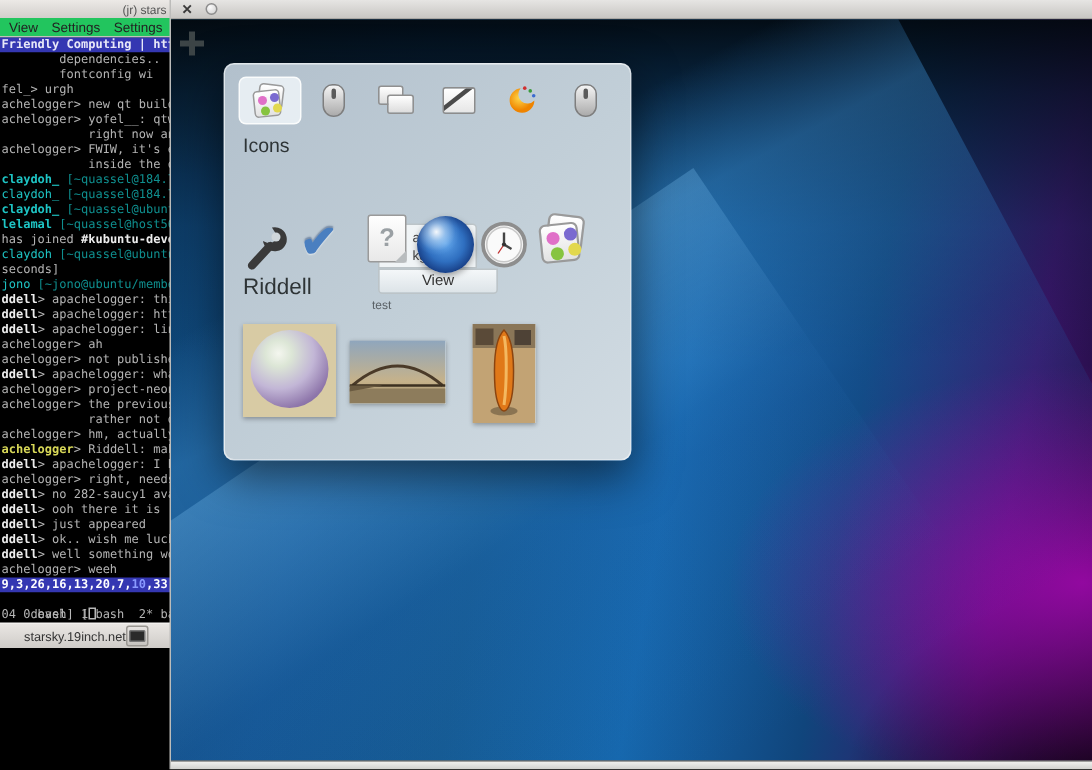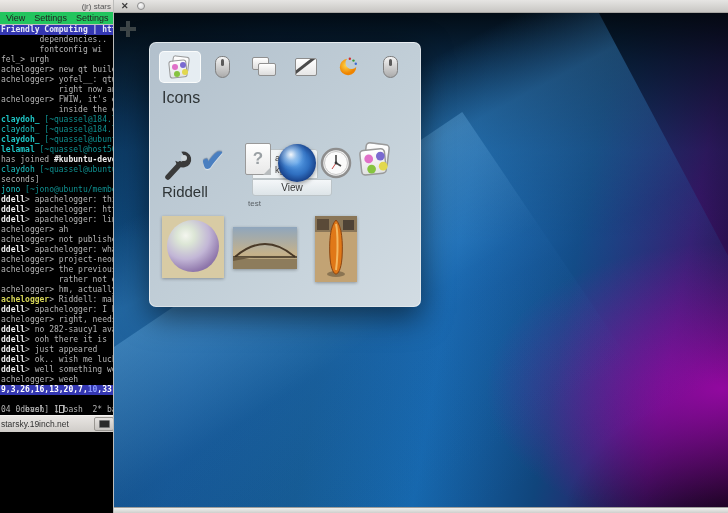--- a/index.html
+++ b/index.html
@@ -23,21 +23,21 @@
   .seg-cyb{color:#1ec4c4;font-weight:bold;}
   .seg-wb{color:#ededed;font-weight:bold;}
   .seg-yb{color:#d8d858;font-weight:bold;}
   .irc-activity{height:10px;background:#3437b2;overflow:hidden;padding-left:1px;}
   .act-w{color:#ffffff;font-weight:bold;margin-top:44px;}
   .act-b{color:#8a9aff;font-weight:bold;}
   .irc-input{height:10px;background:#000;color:#b8b8b8;padding-left:1px;}
   .cursor-block{display:inline-block;width:5px;height:8px;border:1px solid #b8b8b8;vertical-align:-1px;box-sizing:border-box;}
   .screen-status{height:10px;background:#000;color:#b4b4b4;padding-left:1px;}
   .konsole-tabbar{height:17px;background:linear-gradient(#e9e6e3,#cfccc8);border-top:1px solid #f4f2f0;
-       display:flex;align-items:center;font-size:8.5px;color:#333;padding:0 1px;box-sizing:border-box;}
+       display:flex;align-items:center;font-size:8.5px;color:#333;padding:0 16px;box-sizing:border-box;}
   .konsole-tabbar .tab-label{flex:1;}
   .tab-btn{width:18px;height:12px;background:linear-gradient(#e6e3e0,#c6c3bf);border:1px solid #9a9792;
        border-radius:2px;display:flex;align-items:center;justify-content:center;}
   .tab-btn .screen-glyph{width:9px;height:6px;background:#2a2a2a;border:1px solid #777;border-radius:1px;}
 
   
   #plasma-window{position:absolute;left:113px;top:0;width:615px;height:513px;border-left:1px solid #bcbcba;box-sizing:border-box;}
   .titlebar{position:relative;height:13px;background:linear-gradient(#e6e5e3,#c8c6c3);border-bottom:1px solid #a8a6a3;box-sizing:border-box;}
   .titlebar .title{position:absolute;left:0;right:0;top:1px;text-align:center;font-size:9px;color:#3a3a3a;}
   .close-btn{position:absolute;left:7px;top:1px;font-size:9px;font-weight:bold;color:#3a3a3a;line-height:11px;}
@@ -70,21 +70,21 @@
   .cursor-plus .v{position:absolute;left:6px;top:0;width:4px;height:16px;background:#3d4547;}
 
   
   #dialog{position:absolute;left:35px;top:29px;width:272px;height:265px;border-radius:7px;
       background:linear-gradient(135deg,#b2c0cc 0%,#c2cfd8 55%,#d2dce3 100%);
       border:1px solid rgba(255,255,255,0.5);box-shadow:0 10px 30px rgba(0,0,0,0.55);box-sizing:border-box;}
   .tab-row{position:absolute;left:9px;top:8px;right:9px;height:32px;display:flex;}
   .tab{width:42px;height:32px;display:flex;align-items:center;justify-content:center;border-radius:5px;}
   .tab.selected{background:rgba(238,244,248,0.85);border:1px solid rgba(255,255,255,0.8);box-sizing:border-box;}
 
-  .dlg-heading{position:absolute;left:12px;top:46px;font-size:16px;color:#2e3436;}
+  .dlg-heading{position:absolute;left:12px;top:46px;font-size:13px;color:#2e3436;}
   .dlg-body{position:absolute;left:12px;top:76px;font-size:9px;line-height:11px;color:#2e3436;}
   .dlg-sub{position:absolute;left:12px;top:140px;font-size:15px;color:#2e3436;}
 
   
   .icon-grid{position:relative;width:22px;height:22px;}
   .icon-grid .card{position:absolute;background:linear-gradient(#ffffff,#e2e2e2);border:1px solid #9a9a9a;border-radius:3px;box-sizing:border-box;}
   .icon-grid .c1{left:3px;top:0;width:17px;height:17px;transform:rotate(7deg);}
   .icon-grid .c2{left:0;top:4px;width:18px;height:18px;transform:rotate(-6deg);}
   .icon-grid .dot{position:absolute;width:6px;height:6px;border-radius:50%;}
   .d-pink{background:#e070c8;left:3px;top:8px;}

